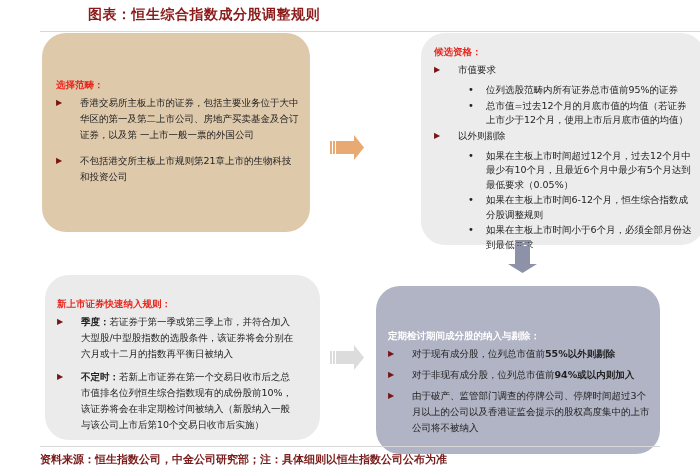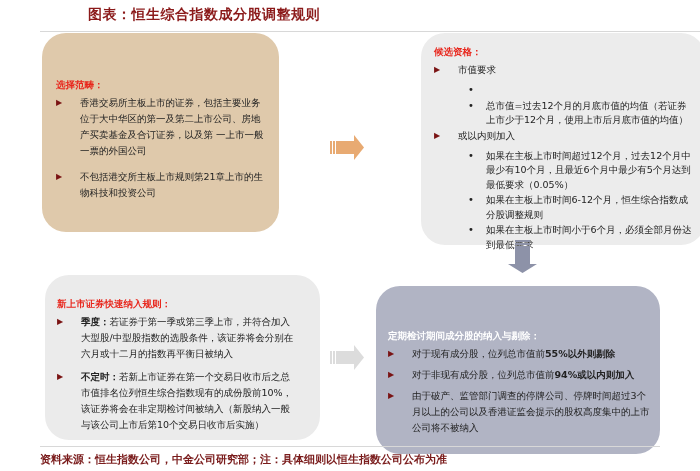--- a/index.html
+++ b/index.html
@@ -1,20 +1,20 @@
 <!DOCTYPE html>
 <html><head>
 <meta charset="utf-8">
 <style>
   html,body{margin:0;padding:0;background:#fff;}
   body{width:700px;height:471px;position:relative;overflow:hidden;font-family:"DejaVu Sans","Liberation Sans",sans-serif;}
   .title{position:absolute;left:40px;top:6px;font-size:14px;font-weight:bold;color:#8b1a1a;letter-spacing:0.5px;margin-left:48px;}
   .rule{position:absolute;left:40px;right:0;height:1px;background:#d8d8d8;}
   .box{position:absolute;border-radius:24px;box-sizing:border-box;}
-  .b1{left:42px;top:33px;width:237px;height:199px;background:#dfc9ab;padding:46px 10px 0 14px;}
+  .b1{left:42px;top:33px;width:268px;height:199px;background:#dfc9ab;padding:46px 10px 0 14px;}
   .b2{left:376px;top:33px;width:284px;height:212px;background:#ececec;padding:13px 10px 0 13px;margin-left:45px;}
   .b3{left:45px;top:275px;width:275px;height:165px;background:#ebebeb;padding:23px 26px 0 12px;}
   .b4{left:376px;top:286px;width:284px;height:168px;background:#b1b4c4;padding:44px 8px 0 12px;}
   .head{font-size:9.5px;font-weight:bold;color:#e8261c;margin-bottom:3px;}
   .b4 .head{color:#ffffff;}
   .item{display:flex;font-size:9.5px;line-height:16px;color:#222;margin-bottom:3px;}
   .tri{flex:0 0 24px;font-size:8px;color:#7a1313;line-height:16px;}
   .txt{flex:1;}
   .sub{display:flex;font-size:9.5px;line-height:14.5px;color:#222;padding-left:34px;margin-top:1px;}
   .dot{flex:0 0 18px;font-size:10px;}
@@ -50,28 +50,29 @@
 </svg>
 
 <div class="box b2">
   <div class="head">候选资格：</div>
   <div class="item" style="margin-bottom:2px">
     <span class="tri">▶</span>
     <span class="txt">市值要求</span>
   </div>
   <div class="sub" style="margin-top:5px">
     <span class="dot">•</span>
+    <span class="txt">位列选股范畴内所有证券总市值前95%的证券</span>
   </div>
   <div class="sub">
     <span class="dot">•</span>
     <span class="txt">总市值=过去12个月的月底市值的均值（若证券上市少于12个月，使用上市后月底市值的均值）</span>
   </div>
   <div class="item" style="margin-bottom:2px">
     <span class="tri">▶</span>
-    <span class="txt">或以内则加入</span>
+    <span class="txt">以外则剔除</span>
   </div>
   <div class="sub" style="margin-top:5px">
     <span class="dot">•</span>
     <span class="txt">如果在主板上市时间超过12个月，过去12个月中最少有10个月，且最近6个月中最少有5个月达到最低要求（0.05%）</span>
   </div>
   <div class="sub">
     <span class="dot">•</span>
     <span class="txt">如果在主板上市时间6-12个月，恒生综合指数成分股调整规则</span>
   </div>
   <div class="sub">

